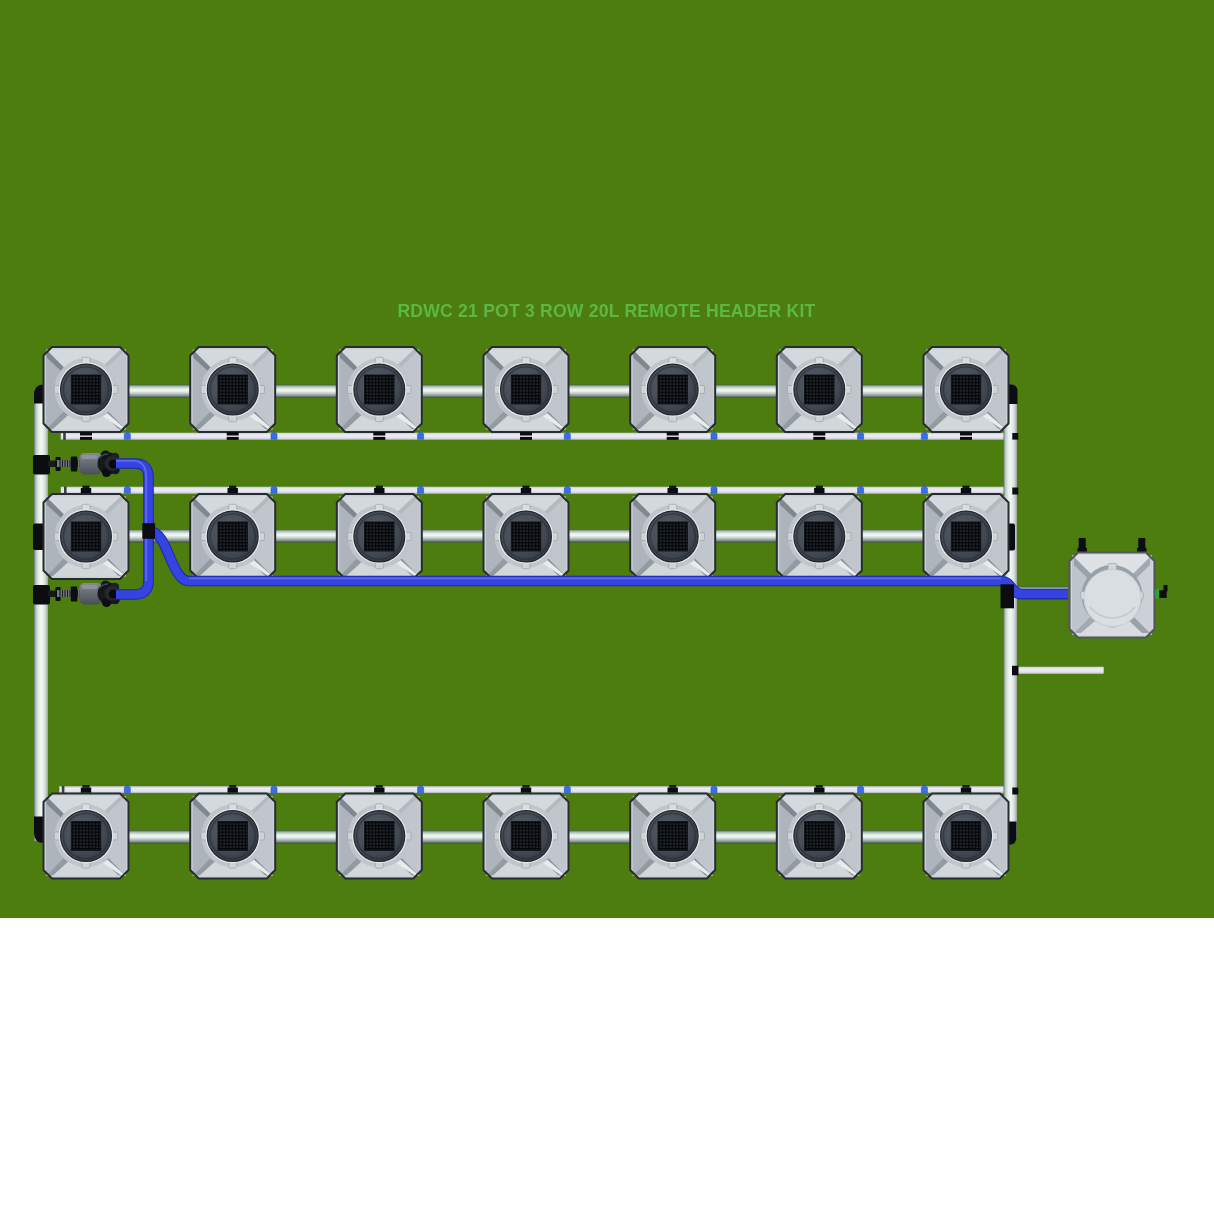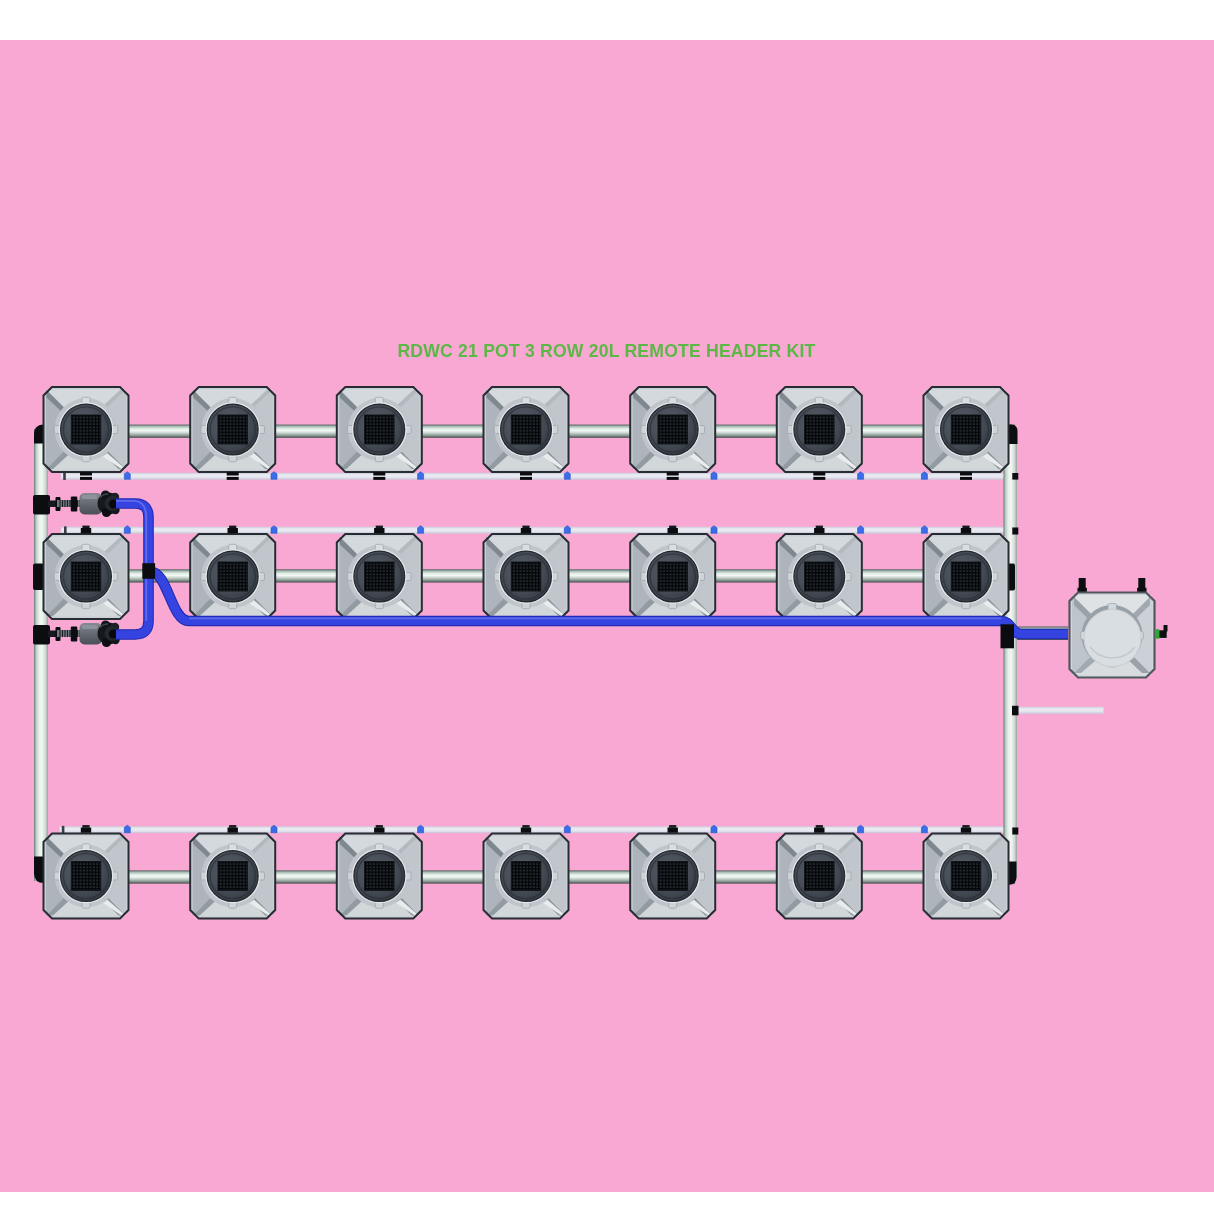--- a/index.html
+++ b/index.html
@@ -1,17 +1,17 @@
 <!DOCTYPE html>
 <html><head>
 <meta charset="utf-8">
 <title>RDWC 21 Pot 3 Row 20L Remote Header Kit</title>
 <style>
 html,body{margin:0;padding:0;background:#ffffff;}
-.page{position:relative;width:1214px;height:1152px;background:#f9a8d4;overflow:hidden;font-family:"Liberation Sans",sans-serif;margin-top:40px;}
+.page{position:relative;width:1214px;height:918px;background:#4d7c0f;overflow:hidden;font-family:"Liberation Sans",sans-serif;}
 </style>
 </head>
 <body>
 <div class="page">
 <svg width="1214" height="1214" viewBox="0 0 1214 1214" xmlns="http://www.w3.org/2000/svg">
 <defs>
 <linearGradient id="mh" x1="0" y1="0" x2="0" y2="1">
  <stop offset="0" stop-color="#4e5c57"></stop>
  <stop offset="0.13" stop-color="#a3b8b0"></stop>
  <stop offset="0.3" stop-color="#ddebe4"></stop>

